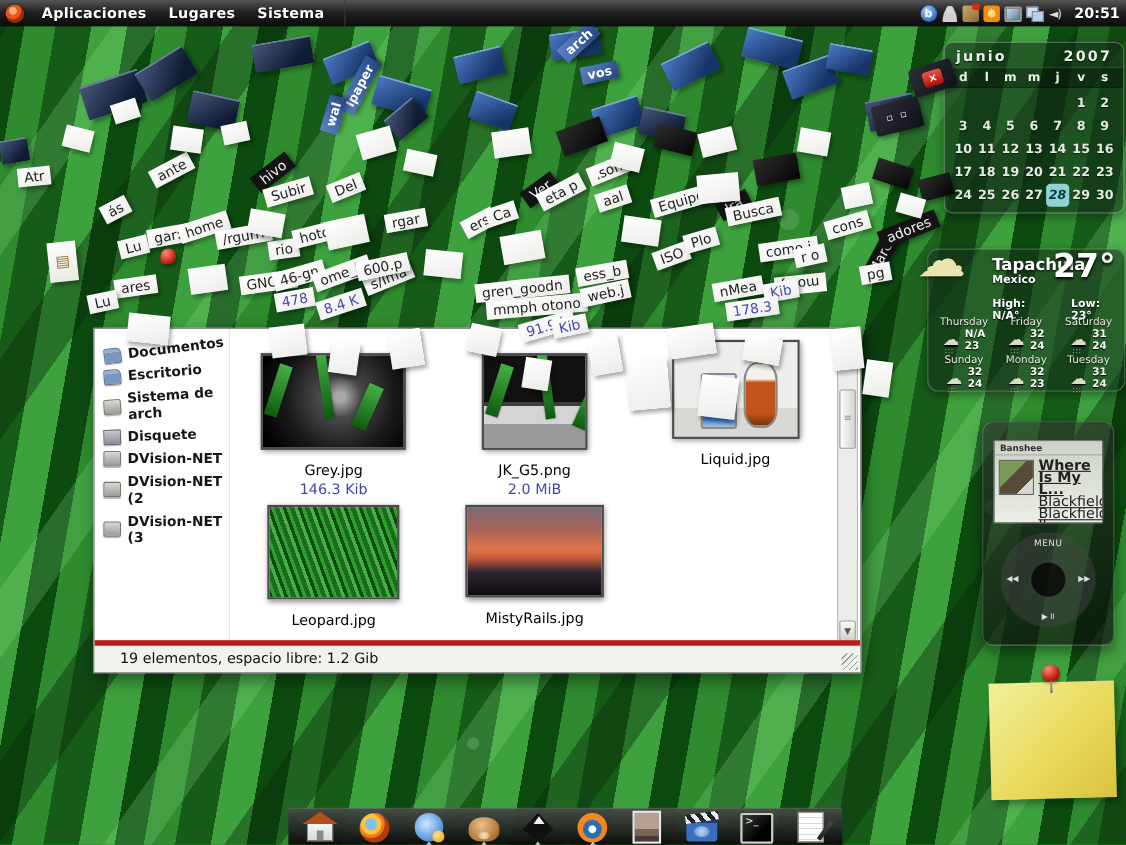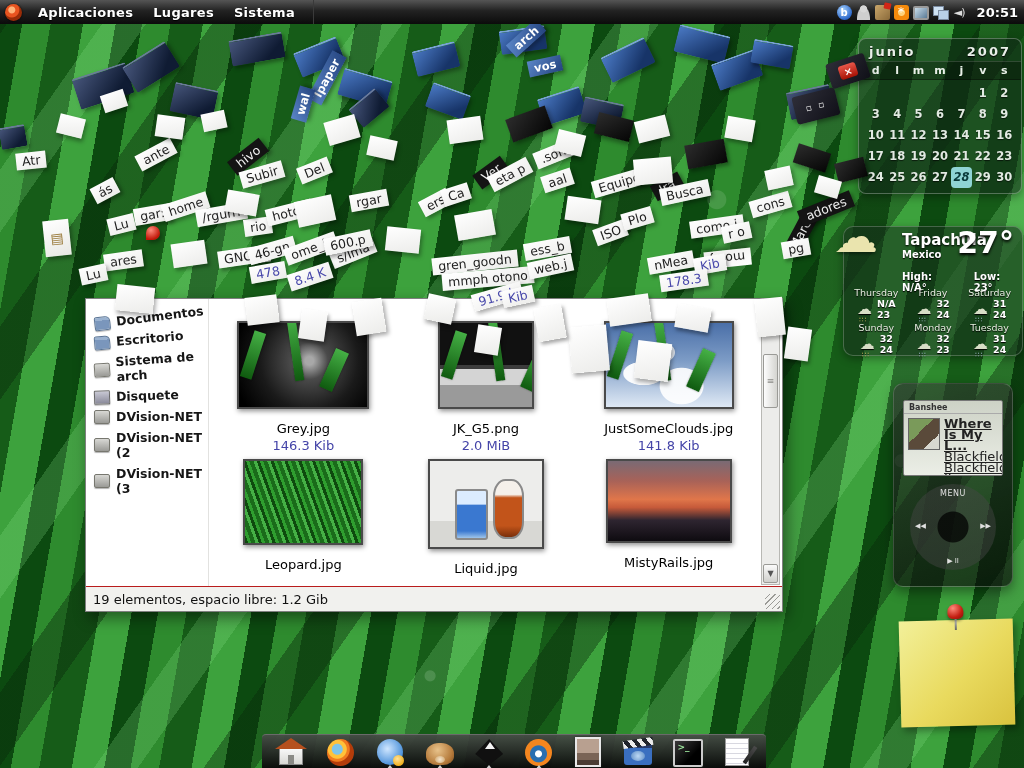--- a/index.html
+++ b/index.html
@@ -134,22 +134,22 @@
       background:linear-gradient(180deg,#f5f0ea 0 24%,#c2541a 30% 80%,#7a2f0a);border:2px solid #8a8a8a;border-radius:40%/28%;}
   .t-sunset{width:122px;height:80px;background:linear-gradient(180deg,#7a6a74 0%,#a86258 25%,#e0764a 48%,#c65a3a 58%,#2e2530 74%,#0e0b10 100%);}
   .crack{position:absolute;background:linear-gradient(180deg,#45b045,#0f5a0f);box-shadow:0 0 2px rgba(0,0,0,.4);}
   .fname{margin-top:12px;font-size:13px;color:#000;}
   .fsize{margin-top:2px;font-size:13px;color:#4444a8;}
   .fm-scroll{position:absolute;right:2px;top:2px;bottom:26px;width:17px;background:#ececea;border:1px solid #b8b8b4;}
   .fm-thumbbar{position:absolute;left:1px;right:1px;top:52px;height:52px;border:1px solid #9a9a96;border-radius:2px;
     background:linear-gradient(90deg,#fdfdfd,#d4d4d0);display:flex;align-items:center;justify-content:center;color:#8a8a86;font-size:9px;}
   .fm-scrolldown{position:absolute;left:1px;right:1px;bottom:1px;height:17px;border:1px solid #9a9a96;border-radius:2px;
     background:linear-gradient(180deg,#fafafa,#d0d0cc);color:#555;font-size:8px;display:flex;align-items:center;justify-content:center;}
-  .fm-status{position:absolute;left:0;right:0;bottom:0;height:24px;background:#f1f1ee;border-top:1px solid #b91c1c;
-    display:flex;align-items:center;padding-left:7px;font-size:13px;color:#111;}
+  .fm-status{position:absolute;left:0;right:0;bottom:0;height:24px;background:#f1f1ee;border-top:5px solid #b91c1c;
+    display:flex;align-items:center;padding-left:23px;font-size:13px;color:#111;}
   .fm-status::after{content:"";position:absolute;right:2px;bottom:2px;width:15px;height:15px;
     background:repeating-linear-gradient(135deg,rgba(0,0,0,0) 0 3px,#9a9a96 3px 4px);}
 
   
   .ipod{position:absolute;left:893px;top:383px;width:118px;height:202px;z-index:6;border-radius:10px;
     background:linear-gradient(160deg,rgba(55,55,55,.55),rgba(8,8,8,.68));border:1px solid rgba(255,255,255,.18);
     box-shadow:0 5px 12px rgba(0,0,0,.4);}
   .ipod-screen{position:absolute;left:9px;top:16px;right:9px;height:74px;border-radius:2px;border:1px solid #777;
     background:linear-gradient(180deg,#cdd2c6,#ebeee6);color:#222;overflow:hidden;}
   .ipod-appname{font-size:8px;font-weight:bold;color:#333;padding:2px 0 1px 5px;border-bottom:1px solid #aaa;}
@@ -531,36 +531,27 @@
       </div>
       <div class="cell r1">
         <div class="thumb t-g5">
           <div class="crack" style="left: 8px; top: 8px; width: 12px; height: 48px; transform: rotate(18deg);"></div>
           <div class="crack" style="left: 52px; top: -4px; width: 9px; height: 62px; transform: rotate(-8deg);"></div>
           <div class="crack" style="left: 88px; top: 26px; width: 14px; height: 42px; transform: rotate(24deg);"></div>
         </div>
         <div class="fname">JK_G5.png</div>
         <div class="fsize">2.0 MiB</div>
       </div>
-      <div class="cell r1">
-        <div class="thumb t-clouds">
-          <div class="crack" style="left: 8px; top: 8px; width: 12px; height: 48px; transform: rotate(18deg);"></div>
-          <div class="crack" style="left: 52px; top: -4px; width: 9px; height: 62px; transform: rotate(-8deg);"></div>
-          <div class="crack" style="left: 88px; top: 26px; width: 14px; height: 42px; transform: rotate(24deg);"></div>
-        </div>
-        <div class="fname">JustSomeClouds.jpg</div>
-        <div class="fsize">141.8 Kib</div>
+      <div class="cell r2">
+        <div class="thumb t-liquid"></div>
+        <div class="fname">Liquid.jpg</div>
       </div>
       <div class="cell r2">
         <div class="thumb t-grass"></div>
         <div class="fname">Leopard.jpg</div>
-      </div>
-      <div class="cell r2">
-        <div class="thumb t-liquid"></div>
-        <div class="fname">Liquid.jpg</div>
       </div>
       <div class="cell r2">
         <div class="thumb t-sunset"></div>
         <div class="fname">MistyRails.jpg</div>
       </div>
     </div>
   <div class="fm-scroll">
     <div class="fm-thumbbar">≡</div>
     <div class="fm-scrolldown">▼</div>
   </div>

